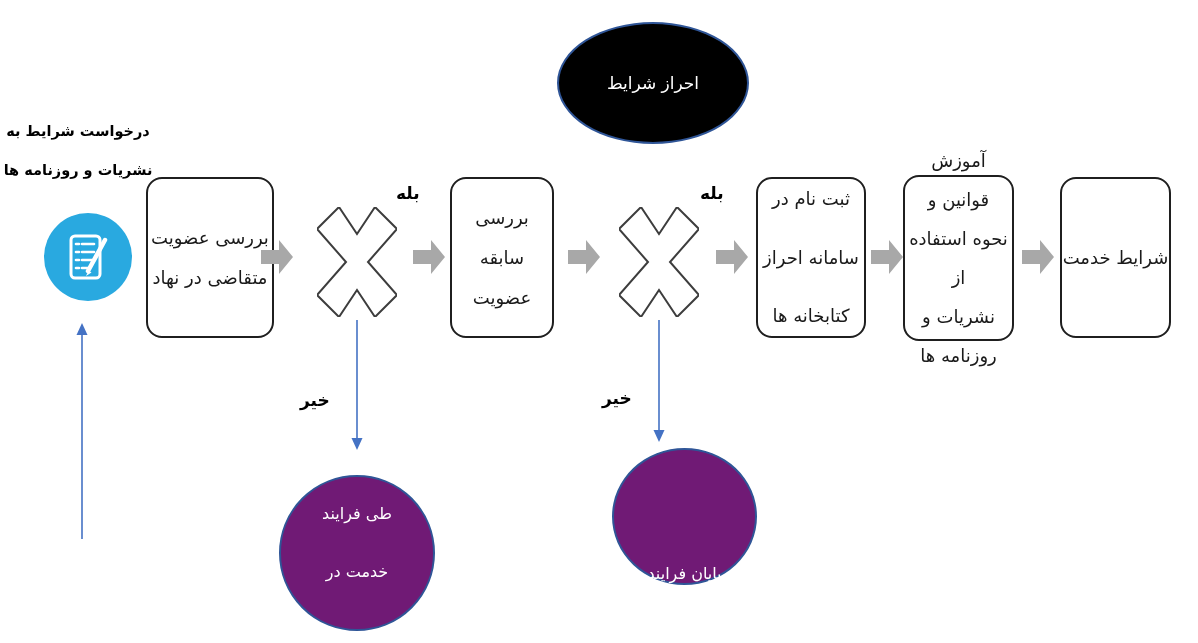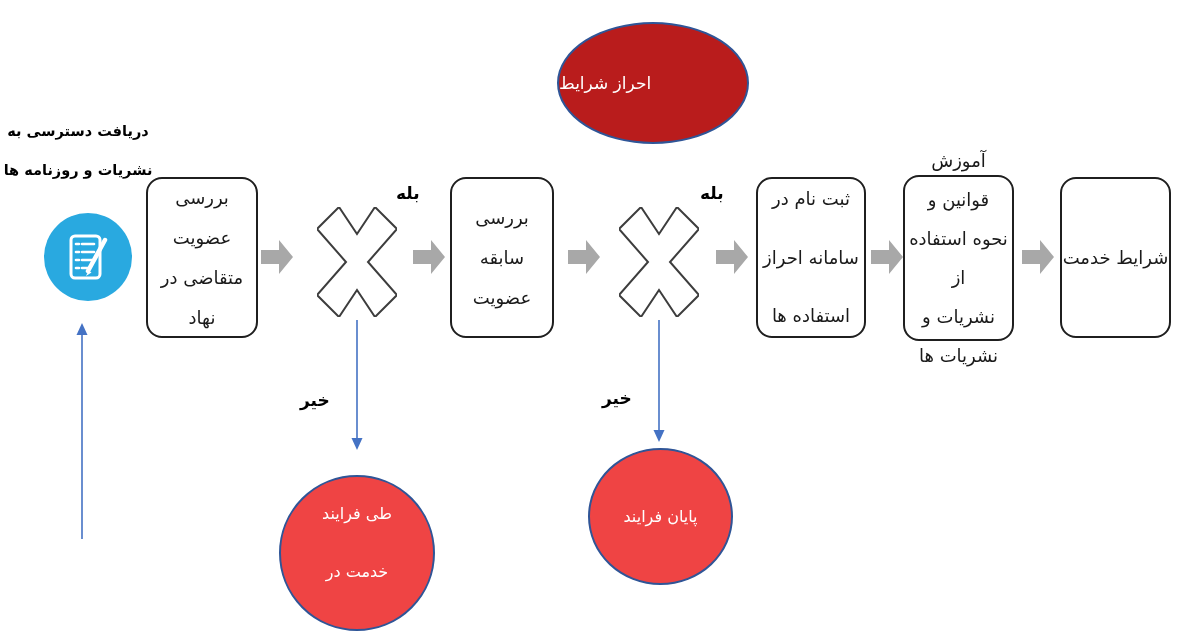--- a/index.html
+++ b/index.html
@@ -12,24 +12,24 @@
     width: 1198px;
     height: 643px;
     background: #ffffff;
     overflow: hidden;
   }
   
   .ellipse-top {
     position: absolute;
     left: 557px; top: 22px;
     width: 192px; height: 122px;
-    background: #b91c1c;
+    background: #000000;
     border: 2px solid #2F5597;
     border-radius: 50%;
-    display: flex; align-items: center; justify-content: flex-end;
+    display: flex; align-items: center; justify-content: center;
     color: #ffffff;
     font-size: 17px;
     direction: rtl;
   }
   
   .request-label {
     position: absolute;
     left: 2px; top: 112px;
     width: 152px;
     text-align: center;
@@ -56,21 +56,21 @@
     display: flex;
     flex-direction: column;
     align-items: center;
     justify-content: center;
     text-align: center;
     font-size: 18px;
     line-height: 40px;
     color: #1a1a1a;
     direction: rtl;
   }
-  .step-1 { left: 146px; width: 112px; }
+  .step-1 { left: 146px; width: 128px; }
   .step-2 { left: 450px; width: 104px; }
   .step-3 { left: 756px; width: 110px; justify-content: space-between; }
   .step-4 { left: 903px; top: 175px; height: 166px; width: 111px; line-height: 39px; }
   .step-5 { left: 1060px; width: 111px; }
   
   .garrow { position: absolute; top: 239px; width: 32px; height: 36px; }
   .garrow-1 { left: 261px; }
   .garrow-2 { left: 413px; }
   .garrow-3 { left: 568px; }
   .garrow-4 { left: 716px; }
@@ -95,51 +95,51 @@
   .no-1  { left: 300px; top: 390px; }
   .no-2  { left: 602px; top: 388px; }
   
   .barrow { position: absolute; width: 14px; }
   .up-arrow   { left: 75px;  top: 323px; height: 216px; }
   .down-arrow-1 { left: 350px; top: 320px; height: 130px; }
   .down-arrow-2 { left: 652px; top: 320px; height: 122px; }
   
   .end-circle {
     position: absolute;
-    background: #ef4444;
+    background: #701a75;
     border: 2px solid #2F5597;
     border-radius: 50%;
     color: #ffffff;
     text-align: center;
     direction: rtl;
     font-size: 16px;
   }
   .end-circle-1 {
     left: 279px; top: 475px;
     width: 156px; height: 156px;
     padding-top: 8px;
     line-height: 58px;
   }
   .end-circle-2 {
-    left: 588px; top: 448px;
+    left: 612px; top: 448px;
     width: 145px; height: 137px;
-    display: flex; align-items: center; justify-content: center;
+    display: flex; align-items: flex-end; justify-content: center;
   }
 </style>
 </head>
 <body>
 
 <div class="canvas">
 
   <div class="ellipse-top">
     <span>احراز شرایط</span>
   </div>
 
   <div class="request-label">
-    <div>دریافت دسترسی به</div>
+    <div>درخواست شرایط به</div>
     <div>نشریات و روزنامه ها</div>
   </div>
 
   <svg class="start-icon" viewBox="0 0 88 88">
     <circle cx="44" cy="44" r="44" fill="#29A9E0"></circle>
     <rect x="27" y="23" width="29" height="42" rx="4" fill="none" stroke="#ffffff" stroke-width="3"></rect>
     <g stroke="#ffffff" stroke-width="2.6" stroke-linecap="round">
       <line x1="32" y1="31" x2="35" y2="31"></line>
         <line x1="38" y1="31" x2="50" y2="31"></line>
       <line x1="32" y1="39" x2="35" y2="39"></line>
@@ -162,27 +162,27 @@
     <div>بررسی عضویت</div>
     <div>متقاضی در نهاد</div>
   </div>
   <div class="step step-2">
     <div>بررسی سابقه</div>
     <div>عضویت</div>
   </div>
   <div class="step step-3">
     <div>ثبت نام در</div>
     <div>سامانه احراز</div>
-    <div>استفاده ها</div>
+    <div>کتابخانه ها</div>
   </div>
   <div class="step step-4">
     <div>آموزش قوانین و</div>
     <div>نحوه استفاده از</div>
     <div>نشریات و</div>
-    <div>نشریات ها</div>
+    <div>روزنامه ها</div>
   </div>
   <div class="step step-5">
     <div>شرایط خدمت</div>
   </div>
 
   <svg class="garrow garrow-1" viewBox="0 0 32 36">
       <polygon points="0,11 18,11 18,1 32,18 18,35 18,25 0,25" fill="#A8A8A8"></polygon>
     </svg>
   <svg class="garrow garrow-2" viewBox="0 0 32 36">
       <polygon points="0,11 18,11 18,1 32,18 18,35 18,25 0,25" fill="#A8A8A8"></polygon>

